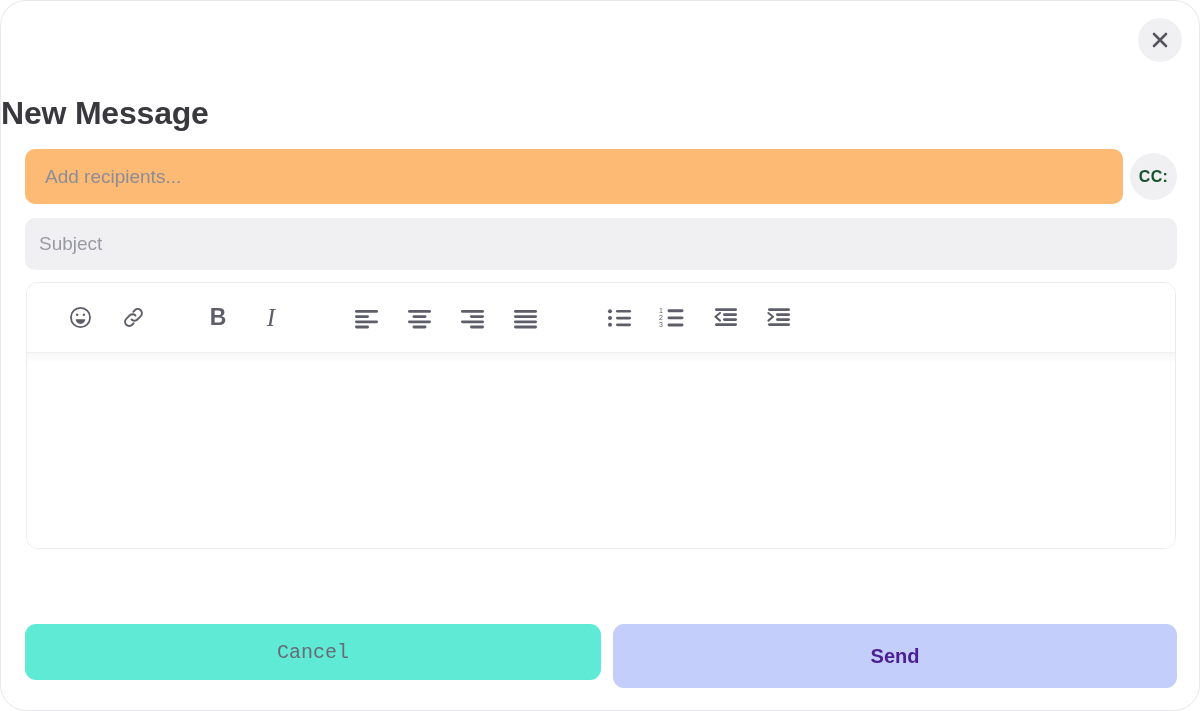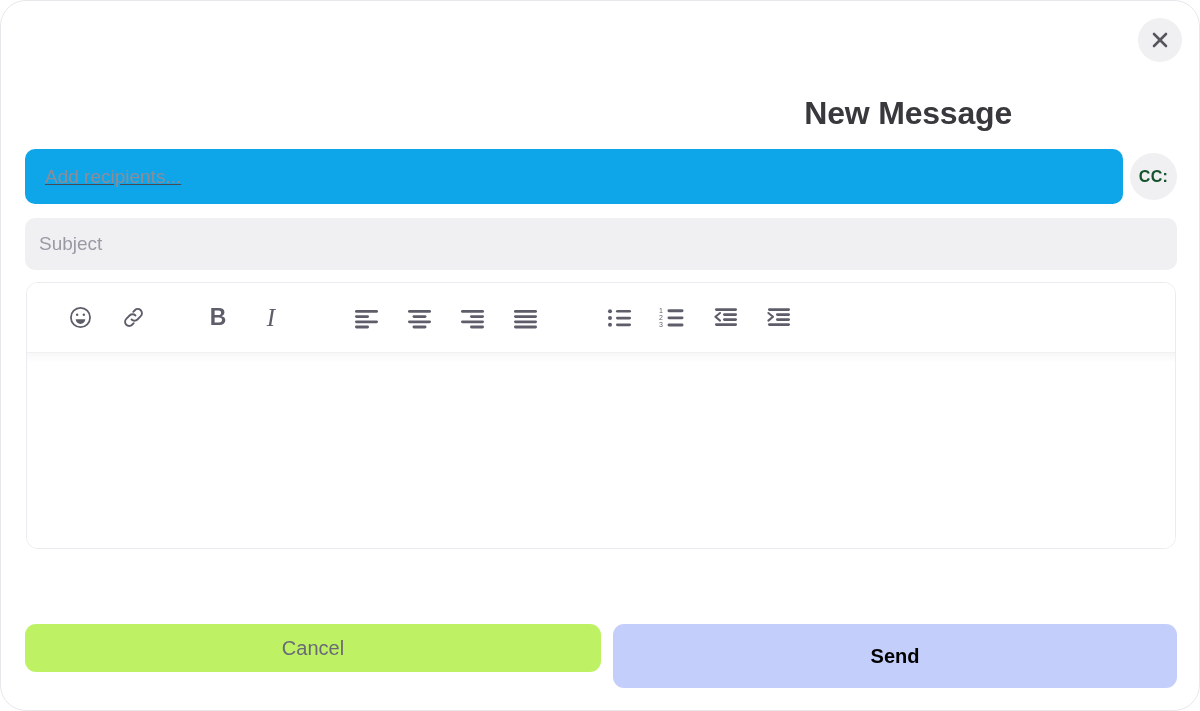--- a/index.html
+++ b/index.html
@@ -40,49 +40,48 @@
     padding: 0;
   }
   #close-btn svg { display: block; }
 
   
   #modal-title {
     position: absolute;
     left: 0;
     top: 94px;
     width: 1011px;
-    text-align: right;
+    text-align: left;
     font-size: 32px;
     font-weight: bold;
     color: #38383d;
     letter-spacing: -0.2px;
   }
 
   
   #recipients-row {
     position: absolute;
     left: 24px;
     top: 148px;
     width: 1152px;
     height: 55px;
     display: flex;
     align-items: center;
   }
   #recipients-input {
     width: 1098px;
     height: 55px;
-    background: #0ea5e9;
+    background: #fdba74;
     border: none;
     border-radius: 10px;
     padding: 0 20px;
     font-size: 19px;
     font-family: "Liberation Sans", sans-serif;
     color: #4a4a55;
     outline: none;
-    text-decoration: underline;
   }
   #recipients-input::placeholder { color: #8d8d98; opacity: 1; }
 
   #cc-btn {
     margin-left: 7px;
     width: 47px;
     height: 47px;
     border-radius: 50%;
     background: #f0f0f3;
     border: none;
@@ -180,42 +179,42 @@
     color: #3b3b44;
     background: #ffffff;
   }
 
   
   #cancel-btn {
     position: absolute;
     left: 24px;
     top: 623px;
     width: 576px;
-    height: 48px;
-    background: #bef264;
+    height: 56px;
+    background: #5eead4;
     border: none;
     border-radius: 11px;
     font-size: 20px;
-    font-family: Liberation Sans, sans-serif;
+    font-family: Liberation Mono, monospace;
     color: #6a6a77;
     cursor: pointer;
   }
   #send-btn {
     position: absolute;
     left: 612px;
     top: 623px;
     width: 564px;
     height: 64px;
     background: #c3cffa;
     border: none;
     border-radius: 11px;
     font-size: 20px;
     font-weight: bold;
     font-family: "Liberation Sans", sans-serif;
-    color: #000000;
+    color: #4c1d95;
     cursor: pointer;
   }
 </style>
 </head>
 <body>
 
 <div id="compose-modal">
 
   <button id="close-btn">
     <span>

